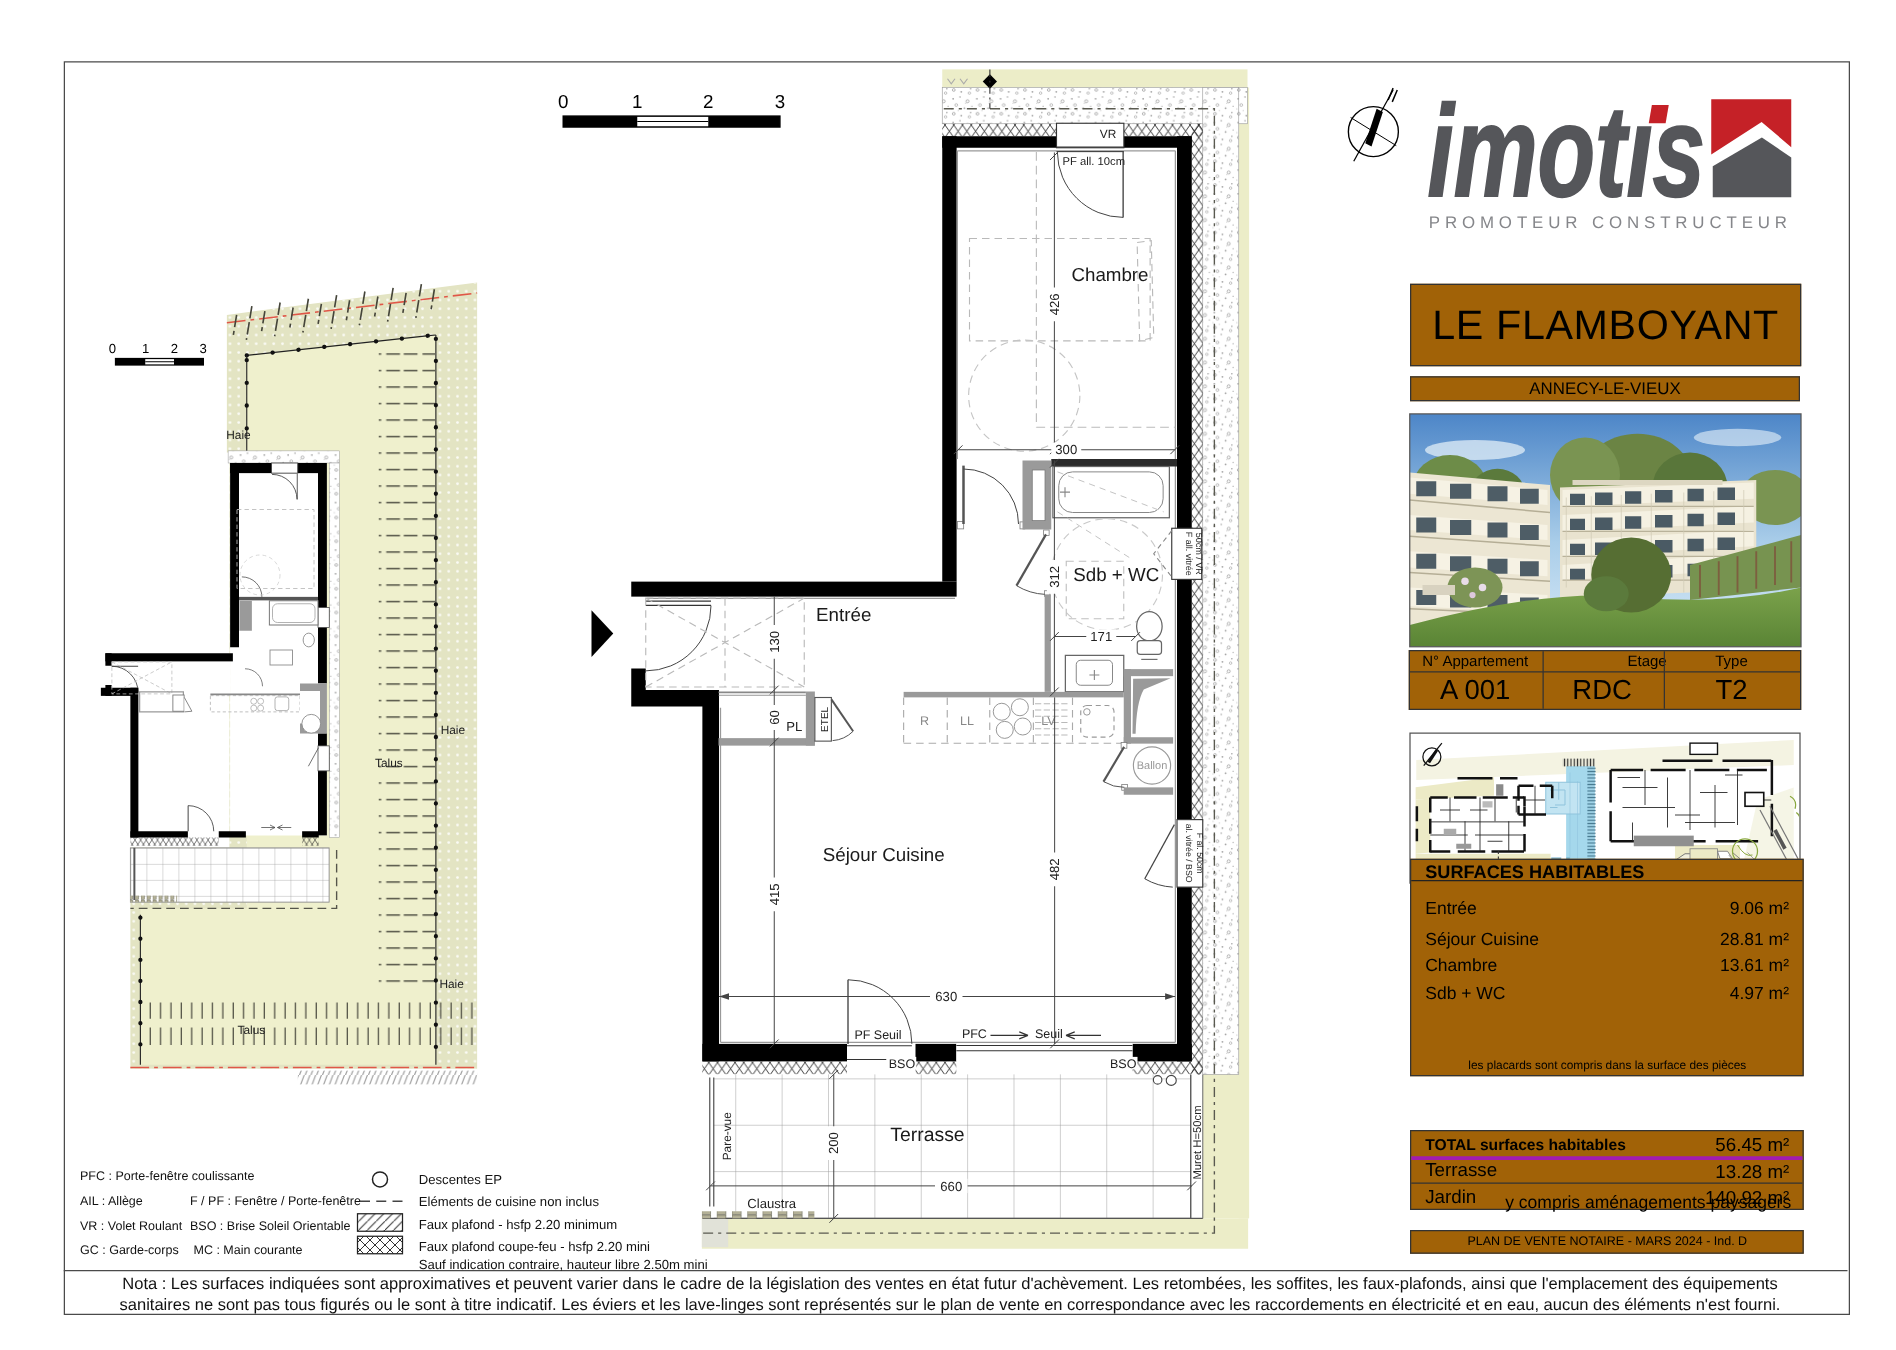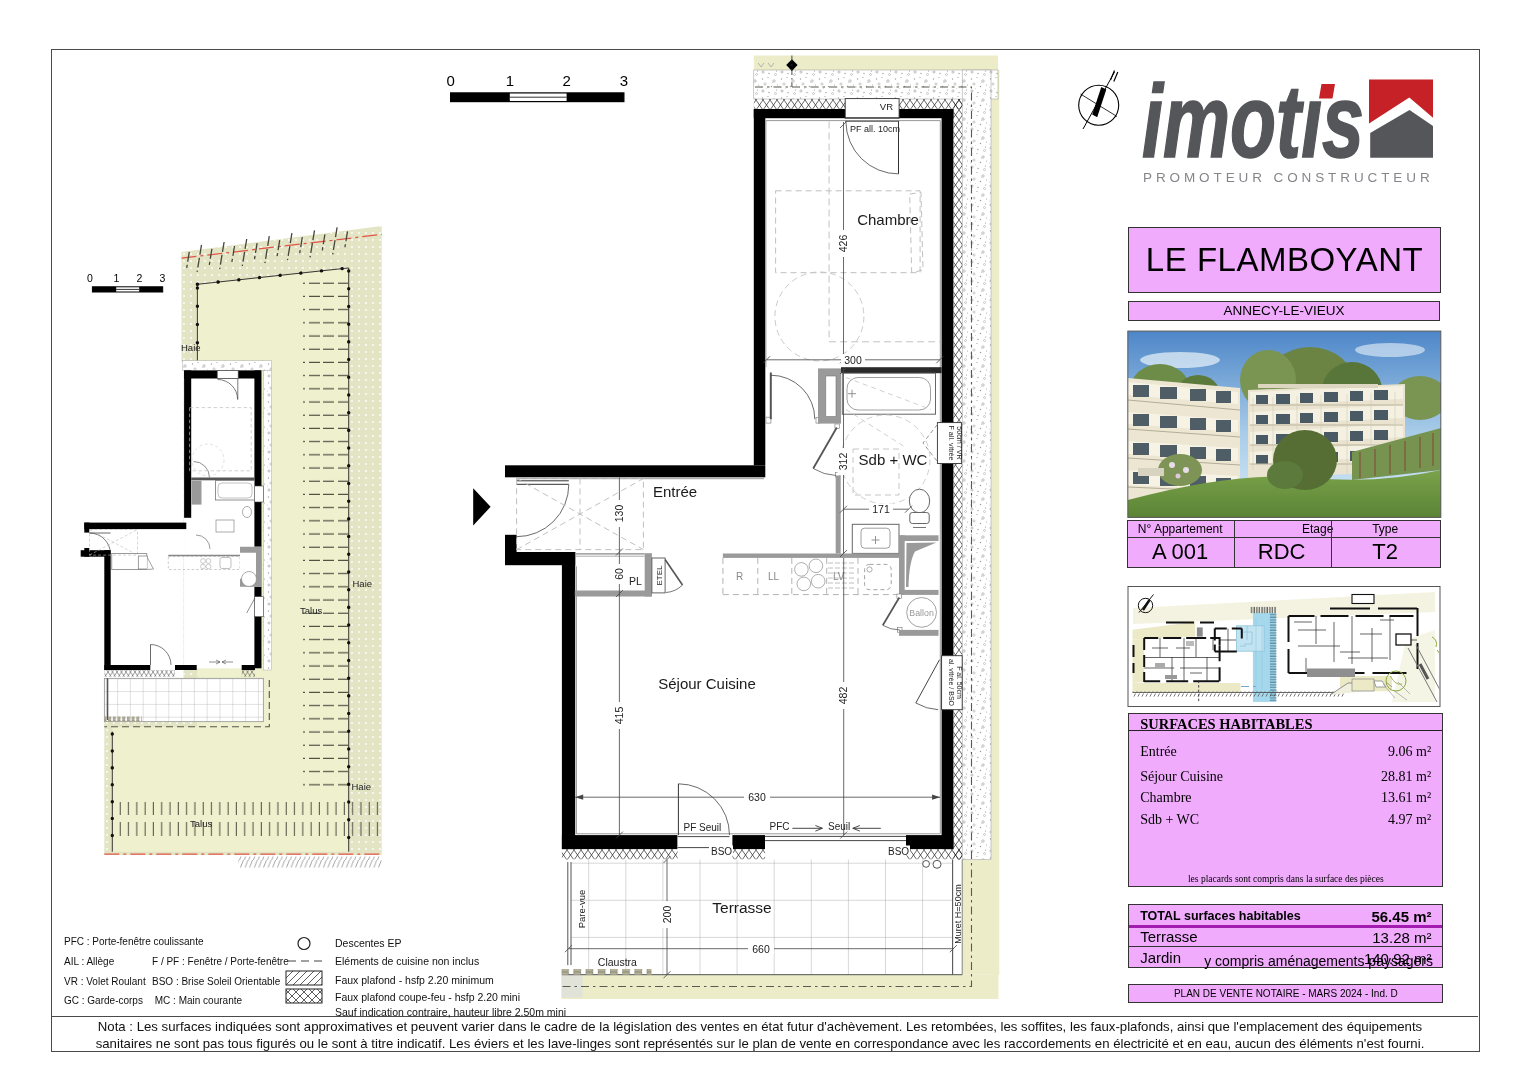--- a/index.html
+++ b/index.html
@@ -1,18 +1,18 @@
 <!DOCTYPE html>
 <html><head>
 <meta charset="utf-8">
 <style>
   html,body{margin:0;padding:0;background:#fff;width:1517px;height:1080px;overflow:hidden;}
   body{font-family:"Liberation Sans", sans-serif;position:relative;}
   .abs{position:absolute;}
-  .box{position:absolute;border:1px solid #333;background:#f0abfc;}
+  .box{position:absolute;border:1px solid #333;background:#a16207;}
   .ctr{display:flex;align-items:center;justify-content:center;}
 </style>
 </head>
 <body>
 
 <div class="abs" style="left:51px;top:49px;width:1427px;height:1001px;border:1px solid #4a4a4a;"></div>
 
 <div class="abs" style="left:51px;top:1016px;width:1427px;height:0;border-top:1px solid #4a4a4a;"></div>
 
 <svg class="abs" style="left:0;top:0;" width="1517" height="1080" viewBox="0 0 1517 1080">
@@ -802,21 +802,21 @@
 
   <div class="abs" style="left:0;top:16.5px;width:100%;height:29px;">
     <div class="abs ctr" style="left:0;top:0;width:105px;height:29px;font-size:22px;">A 001</div>
     <div class="abs ctr" style="left:106px;top:0;width:96px;height:29px;font-size:22px;">RDC</div>
     <div class="abs ctr" style="left:203px;top:0;width:109px;height:29px;font-size:22px;">T2</div>
   </div>
   <div class="abs" style="left:105.9px;top:0;width:0;height:46px;border-left:1px solid #333;"></div>
   <div class="abs" style="left:202.9px;top:0;width:0;height:46px;border-left:1px solid #333;"></div>
 </div>
 
-<div class="box" style="left:1128.2px;top:713px;width:313.3px;height:171.8px;font-family:Liberation Serif, serif;">
+<div class="box" style="left:1128.2px;top:687px;width:313.3px;height:171.8px;">
   <div class="abs" style="left:11px;top:2px;font-size:14.5px;font-weight:bold;">SURFACES HABITABLES</div>
   <div class="abs" style="left:0;top:15.8px;width:100%;border-top:1.5px solid #222;"></div>
   <div class="abs" style="left:11px;top:24px;width:291px;">
     <div style="display:flex;justify-content:space-between;font-size:14px;margin-top:6px;">
         <span>Entrée</span>
         <span>9.06 m²</span>
       </div>
     <div style="display:flex;justify-content:space-between;font-size:14px;margin-top:8.5px;">
         <span>Séjour Cuisine</span>
         <span>28.81 m²</span>
@@ -829,21 +829,21 @@
         <span>Sdb + WC</span>
         <span>4.97 m²</span>
       </div>
   </div>
   <div class="abs" style="left:0;bottom:2px;width:100%;text-align:center;font-size:9.5px;">les placards sont compris dans la surface des pièces</div>
 </div>
 
 <div class="box" style="left:1128.2px;top:904.4px;width:313.3px;height:61.6px;">
   <div class="abs" style="left:0;top:0;width:100%;height:20px;border-bottom:3px solid #a21caf;">
     <span class="abs" style="left:11px;top:4px;font-size:12.5px;font-weight:bold;">TOTAL surfaces habitables</span>
-    <span class="abs" style="right:11px;top:2.5px;font-size:15px;font-weight:bold;">56.45 m²</span>
+    <span class="abs" style="right:11px;top:2.5px;font-size:15px;">56.45 m²</span>
   </div>
   <div class="abs" style="left:0;top:21px;width:100%;height:20px;border-bottom:1px solid #333;">
     <span class="abs" style="left:11px;top:2px;font-size:15px;">Terrasse</span>
     <span class="abs" style="right:11px;top:2.5px;font-size:15px;">13.28 m²</span>
   </div>
   <div class="abs" style="left:0;top:42px;width:100%;height:19px;">
     <span class="abs" style="left:11px;top:2px;font-size:15px;">Jardin</span>
     <span class="abs" style="left:75px;top:6px;font-size:14px;">y compris aménagements paysagers</span>
     <span class="abs" style="right:11px;top:2.5px;font-size:15px;">140.92 m²</span>
   </div>

